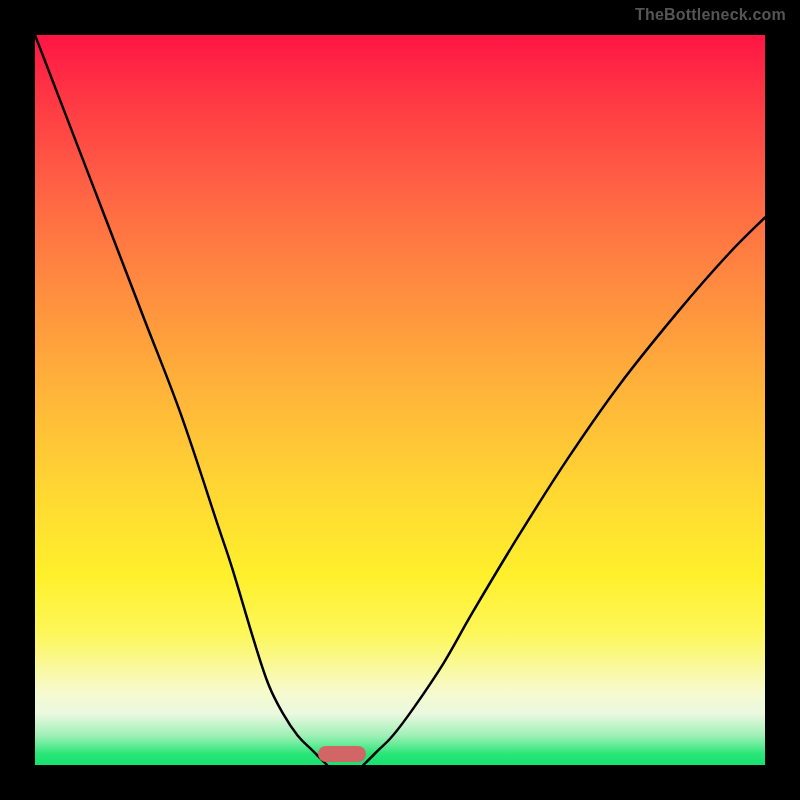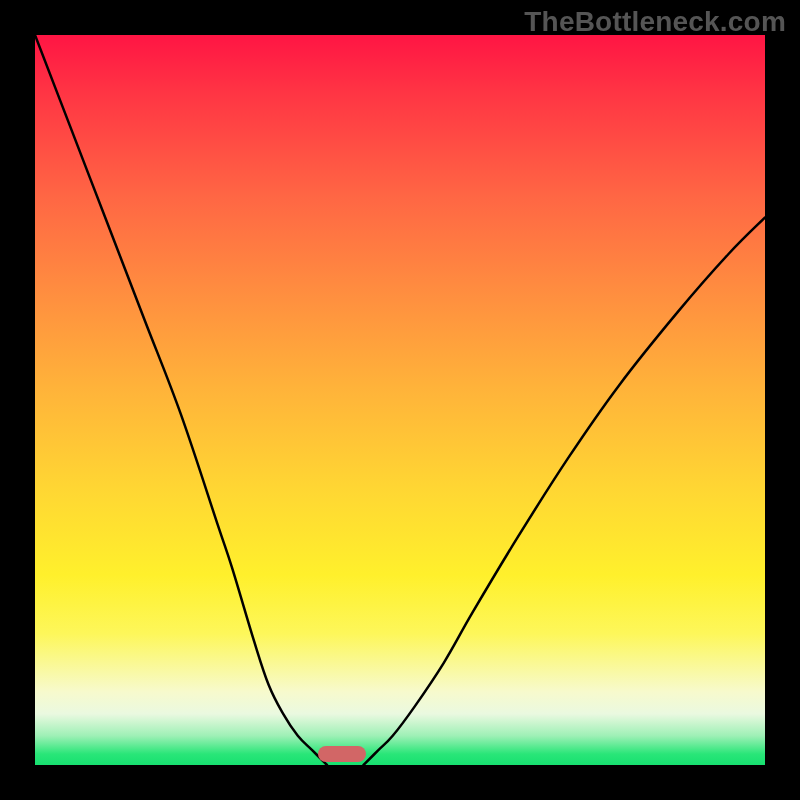--- a/index.html
+++ b/index.html
@@ -8,21 +8,21 @@
     position: relative;
     width: 800px;
     height: 800px;
     background: #000;
   }
   .watermark {
     position: absolute;
     top: 6px;
     right: 14px;
     font-family: Arial, Helvetica, sans-serif;
-    font-size: 28px;
+    font-size: 16px;
     font-weight: 600;
     color: #555;
     letter-spacing: 0.2px;
     z-index: 5;
   }
   .plot-wrap {
     position: absolute;
     left: 35px;
     top: 35px;
     width: 730px;

